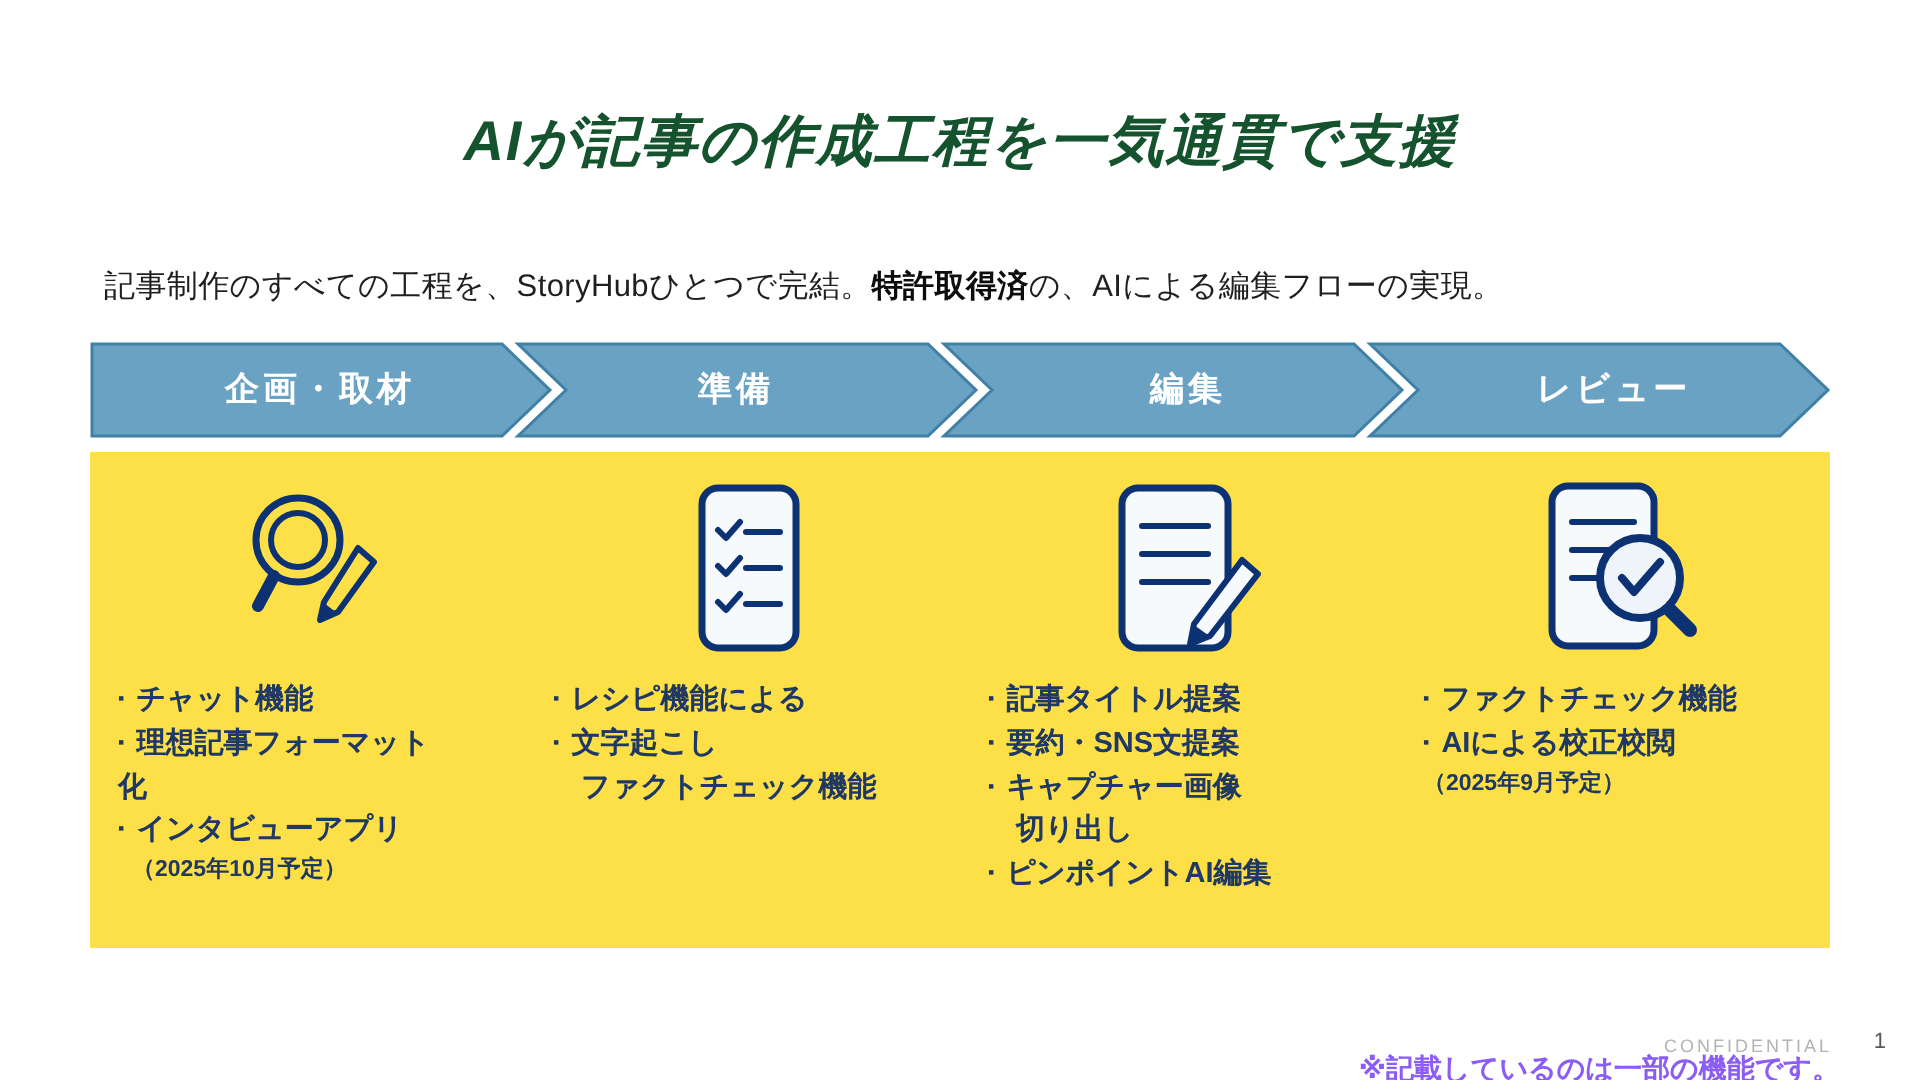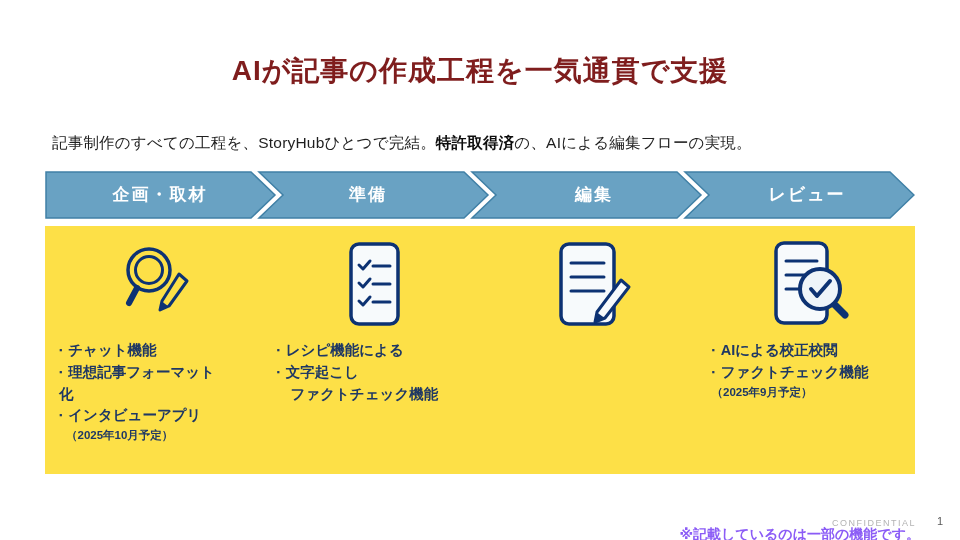--- a/index.html
+++ b/index.html
@@ -2,21 +2,21 @@
 <html><head>
 <meta charset="utf-8">
 <style>
   html,body{margin:0;padding:0;background:#fff;}
   .slide{
     position:relative;width:960px;height:540px;background:#ffffff;overflow:hidden;
     font-family:"Liberation Sans","DejaVu Sans",sans-serif;
   }
   .title{
     position:absolute;top:52px;left:0;width:100%;text-align:center;
-    font-size:28px;font-weight:700;color:#7f1d1d;letter-spacing:1px;margin:0;
+    font-size:28px;font-weight:700;color:#14532d;letter-spacing:1px;margin:0;font-style:italic;
   }
   .subtitle{
     position:absolute;top:121px;left:40px;right:30px;margin:12px;
     font-size:15.5px;color:#1f1f1f;letter-spacing:.2px;
   }
   .subtitle .bold{font-weight:700;color:#0d0d0d;}
   
   .flow{position:absolute;left:45px;top:171px;width:870px;height:48px;}
   .flow svg{position:absolute;left:0;top:0;}
   .chev-label{
@@ -115,37 +115,44 @@
       <div class="icon-wrap">
         <svg width="96" height="86" viewBox="0 0 96 86" fill="none" stroke="#0d3273" stroke-linecap="round" stroke-linejoin="round">
           <rect x="17" y="3" width="53" height="80" rx="8" fill="#f7fafc" stroke-width="3.5"></rect>
           <line x1="27" y1="22" x2="60" y2="22" stroke-width="3"></line>
           <line x1="27" y1="36" x2="60" y2="36" stroke-width="3"></line>
           <line x1="27" y1="50" x2="60" y2="50" stroke-width="3"></line>
           <path d="M77,39 L85,46 L61,77 L51,81 L53,71 Z" fill="#f7fafc" stroke-width="3"></path>
           <path d="M51,81 L53,71.5 L60,76.5 Z" fill="#0d3273" stroke="none"></path>
         </svg>
       </div>
+      <div class="blist">
+        <div class="li"><span class="mk">▪</span><span>記事タイトル提案</span></div>
+        <div class="li"><span class="mk">▪</span><span>要約・SNS文提案</span></div>
+        <div class="li"><span class="mk">▪</span><span>キャプチャー画像</span></div>
+        <div class="li-cont">切り出し</div>
+        <div class="li"><span class="mk">▪</span><span>ピンポイントAI編集</span></div>
+      </div>
     </div>
 
     <div class="col col-4">
       <div class="icon-wrap">
         <svg width="96" height="86" viewBox="0 0 96 86" fill="none" stroke="#0d3273" stroke-linecap="round" stroke-linejoin="round">
           <rect x="15" y="2" width="51" height="80" rx="8" fill="#f7fafc" stroke-width="3.5"></rect>
           <line x1="25" y1="20" x2="56" y2="20" stroke-width="3"></line>
           <line x1="25" y1="34" x2="50" y2="34" stroke-width="3"></line>
           <line x1="25" y1="48" x2="43" y2="48" stroke-width="3"></line>
           <line x1="73" y1="63" x2="84" y2="74" stroke-width="7"></line>
           <circle cx="59" cy="48" r="20" fill="#eef4f9" stroke-width="4"></circle>
           <path d="M50,48 l6,7 l13,-15" stroke-width="4"></path>
         </svg>
       </div>
       <div class="blist">
+        <div class="li"><span class="mk">▪</span><span>ファクトチェック機能</span></div>
         <div class="li"><span class="mk">▪</span><span>AIによる校正校閲</span></div>
-        <div class="li"><span class="mk">▪</span><span>ファクトチェック機能</span></div>
         <div class="li-note">（2025年9月予定）</div>
       </div>
     </div>
 
   </div>
 
   <div class="footnote">※記載しているのは一部の機能です。</div>
   <div class="confidential">CONFIDENTIAL</div>
   <div class="pagenum">1</div>
 

